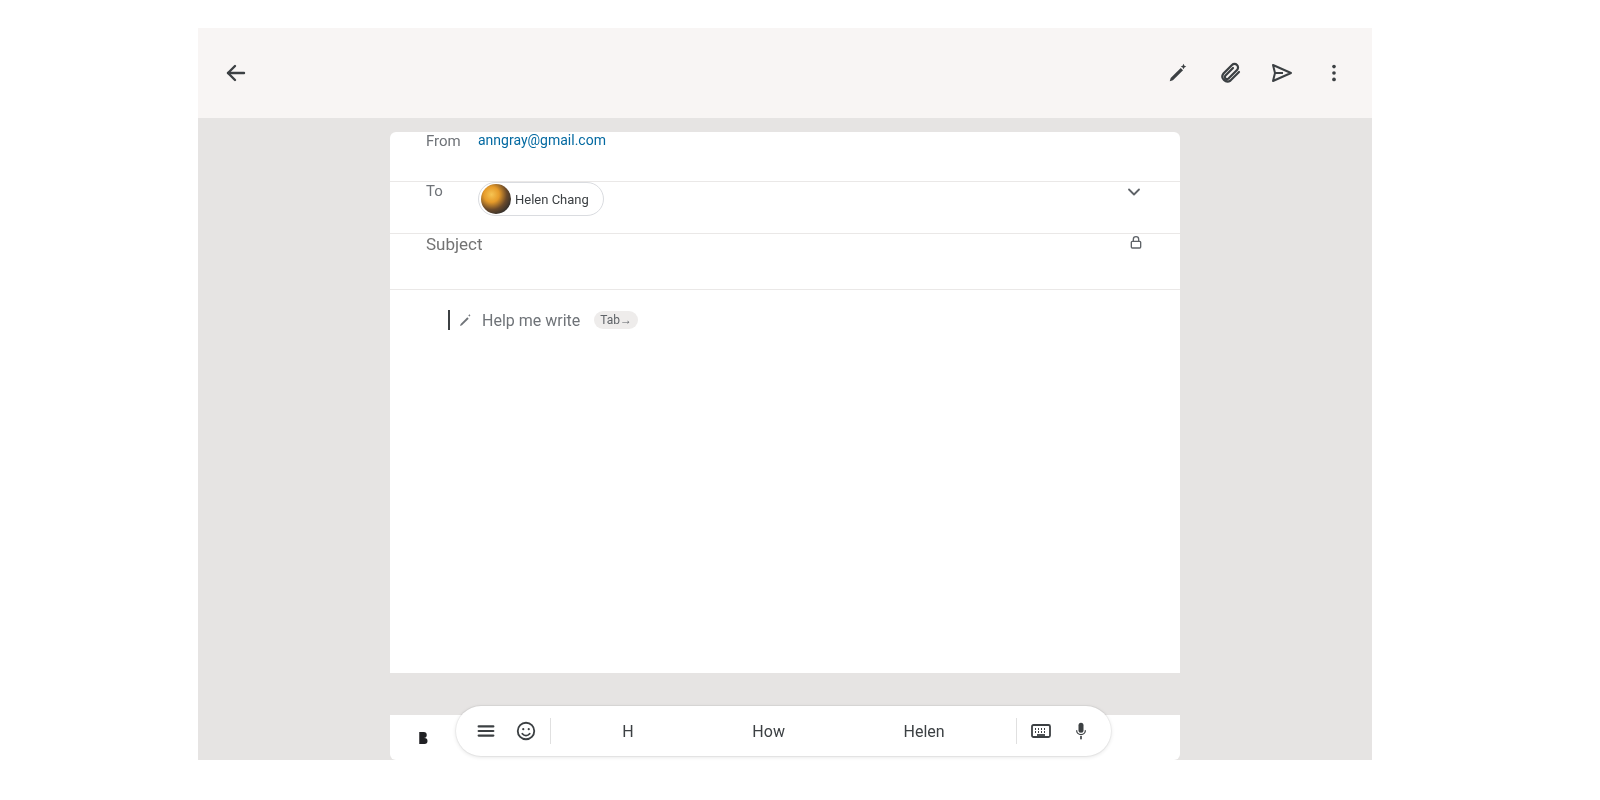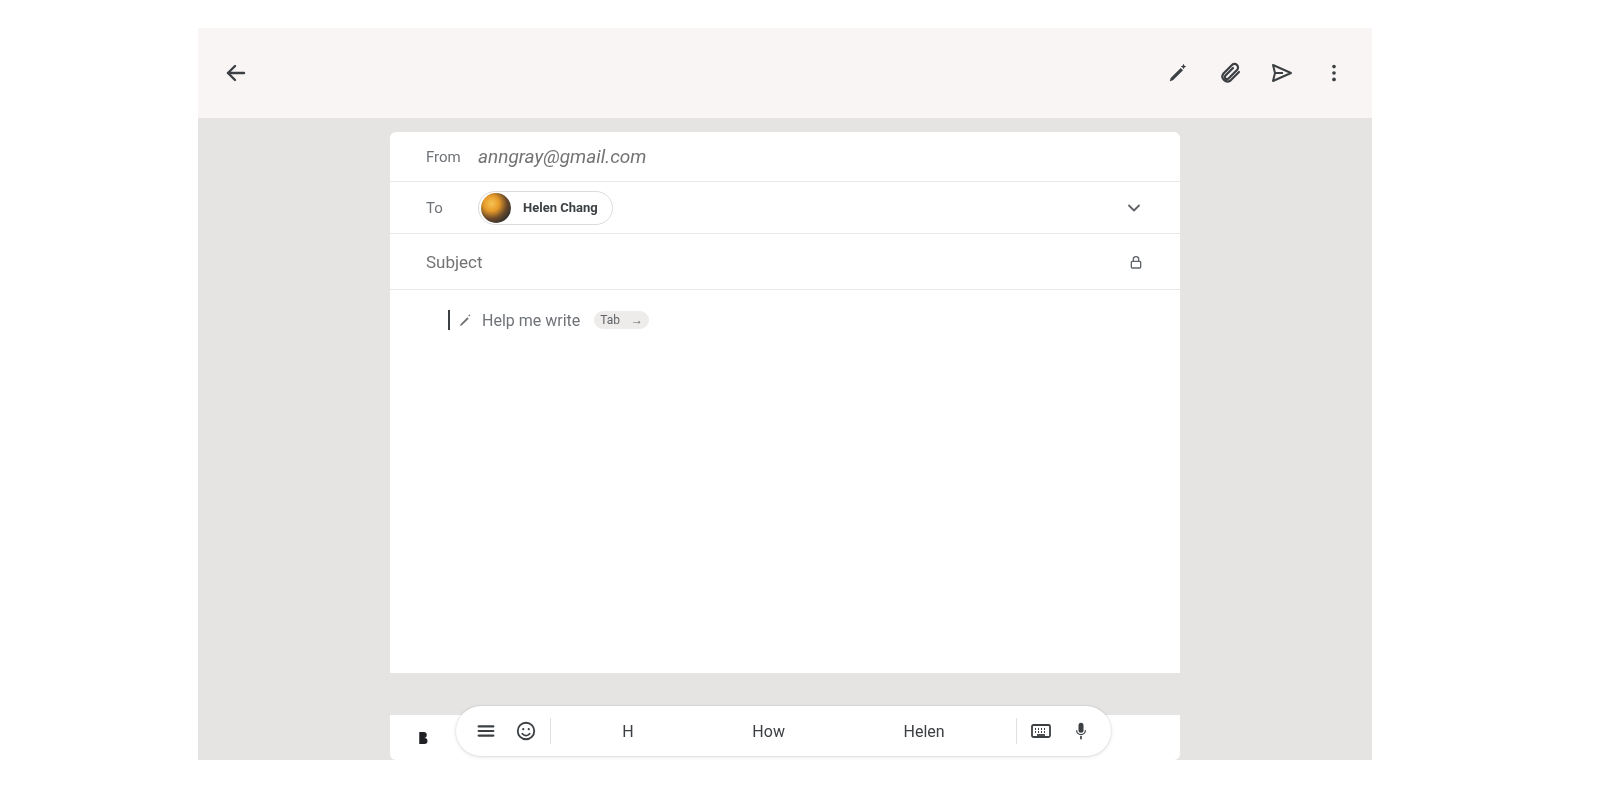--- a/index.html
+++ b/index.html
@@ -54,45 +54,43 @@
     width: 790px;
     height: 541px;
     background: #ffffff;
     border-radius: 6px 6px 0 0;
     display: flex;
     flex-direction: column;
     box-shadow: 0 0 0 rgba(0,0,0,0);
   }
   .row {
     display: flex;
-    align-items: center;
+    align-items: flex-start;
     padding: 0 36px;
     min-height: 52px;
     border-bottom: 1px solid #eae8e7;
   }
   .row-label {
     color: #6f7378;
     font-size: 15px;
     width: 52px;
   }
   .row-value {
-    color: #737373;
-    font-size: 19px;
-    font-style: italic;
+    color: #0369a1;
+    font-size: 14px;
   }
   .chip {
     display: flex;
     align-items: center;
-    gap: 12px;
+    gap: 4px;
     border: 1px solid #dadce0;
     border-radius: 18px;
     padding: 2px 14px 2px 2px;
     height: 34px;
     margin-left: 10px;
-    font-weight: bold;
   }
   .chip-avatar {
     width: 30px;
     height: 30px;
     border-radius: 50%;
     background: radial-gradient(circle at 35% 35%, #f6c453 0%, #e69b2a 28%, #6b4a2a 55%, #2b2b2b 80%);
   }
   .chip-name {
     font-size: 13px;
     color: #3c4043;
@@ -128,21 +126,21 @@
     display: inline-block;
   }
   .tab-hint {
     background: #eeeceb;
     color: #5f6368;
     font-size: 12px;
     padding: 2px 6px;
     border-radius: 9px;
     display: inline-flex;
     align-items: center;
-    gap: 11px;
+    gap: 0;
     margin-left: 6px;
   }
   .fmt-toolbar {
     position: absolute;
     left: 192px;
     bottom: 0;
     width: 790px;
     height: 45px;
     background: #ffffff;
     display: flex;

